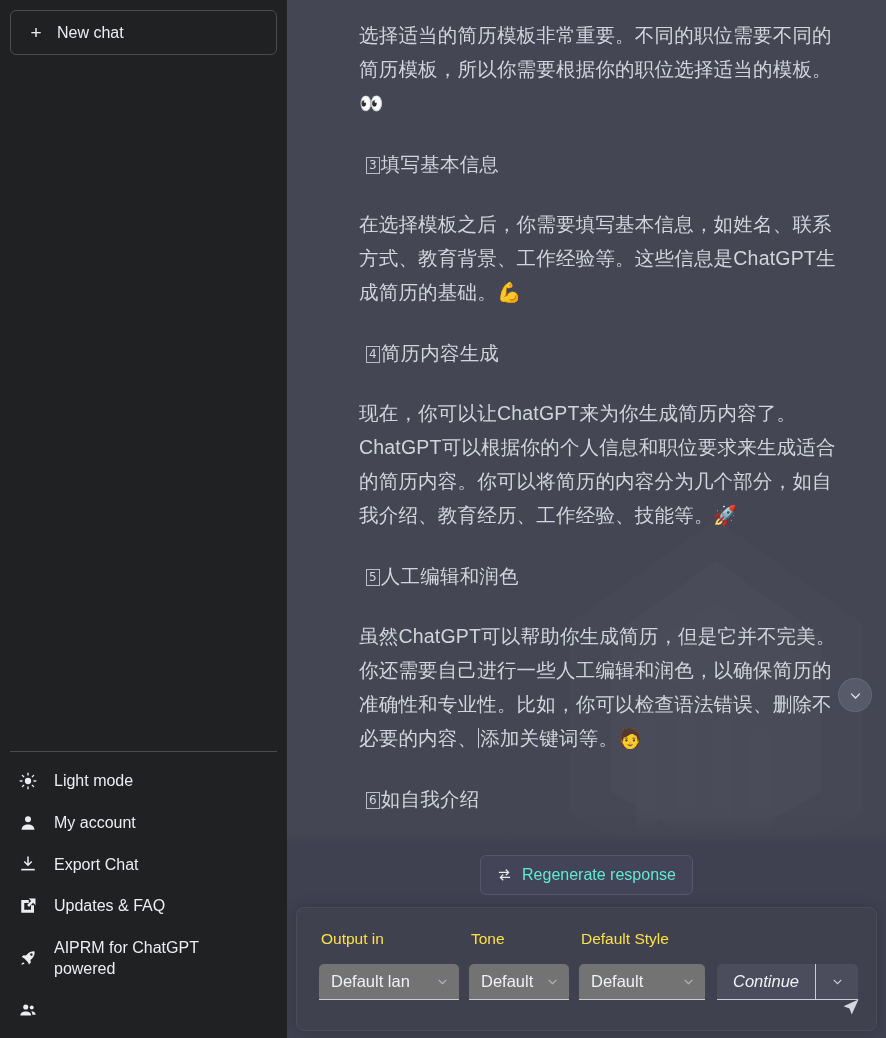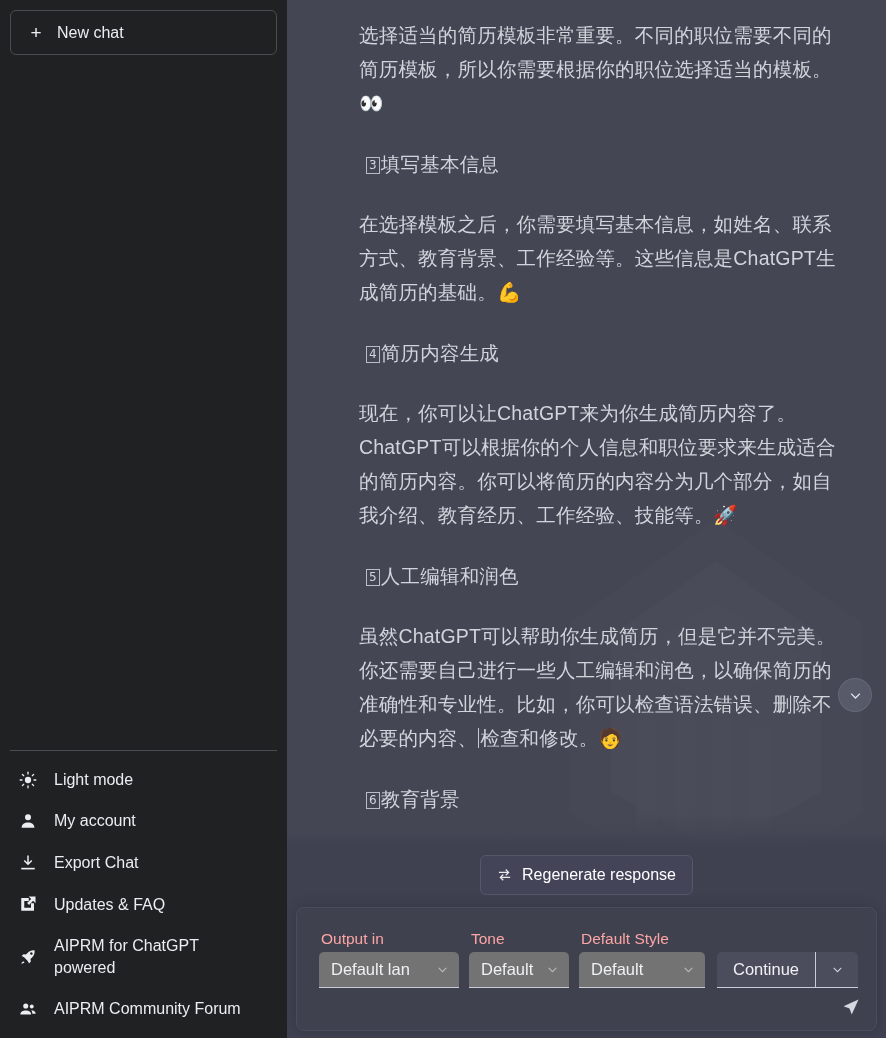--- a/index.html
+++ b/index.html
@@ -155,21 +155,21 @@
   }
   #regen-wrap {
     position: absolute;
     top: 10px; left: 0; right: 0;
     display: flex; justify-content: center;
   }
   #regen-btn {
     display: flex; align-items: center; gap: 10px;
     border: 1px solid #565869;
     background: #434458;
-    color: #ffffff;
+    color: #5eead4;
     border-radius: 6px;
     padding: 10px 16px;
     font-size: 16px;
     cursor: pointer;
   }
   #regen-btn .ico svg { width: 15px; height: 15px; fill: #e8e9ef; display:block; }
 
   #composer {
     position: absolute;
     left: 9px; right: 9px; top: 62px;
@@ -180,23 +180,23 @@
     box-shadow: 0 0 14px rgba(0,0,0,0.18);
   }
   #aiprm-row {
     display: flex;
     align-items: flex-end;
     padding: 22px 14px 0 22px;
     gap: 10px;
   }
   .field { display: flex; flex-direction: column; }
   .field-label {
-    color: #fca5a5;
+    color: #fde047;
     font-size: 15.5px;
-    margin-bottom: 4px;
+    margin-bottom: 16px;
     padding-left: 2px;
   }
   .select {
     height: 36px;
     background: #737373;
     border: none;
     border-bottom: 1px solid #c9ccd6;
     border-radius: 5px 5px 0 0;
     color: #f0f1f5;
     font-size: 16.5px;
@@ -227,20 +227,21 @@
     margin-left: 2px;
     overflow: hidden;
   }
   #continue-btn {
     display:flex; align-items:center; justify-content:center;
     padding: 0 16px;
     color: #f0f1f5;
     font-size: 16.5px;
     cursor: pointer;
     border-right: 1px solid #c9ccd6;
+    font-style: italic;
   }
   #continue-caret {
     width: 42px;
     display:flex; align-items:center; justify-content:center;
     cursor: pointer;
   }
   #continue-caret svg { width: 13px; height: 13px; stroke: #cfd2db; fill:none; stroke-width:2; display:block; }
 
   #send-btn {
     position: absolute;
@@ -328,21 +329,20 @@
 
       <div class="nav-item">
         <span class="ico">
           <svg viewBox="0 0 24 24">
               <circle cx="9" cy="8" r="3.4"></circle>
               <circle cx="17" cy="8.6" r="2.6"></circle>
               <path d="M1.8 19.4c0-3.5 3.1-5.4 7.2-5.4s7.2 1.9 7.2 5.4z"></path>
               <path d="M16.4 13.6c3.4.2 5.8 1.8 5.8 4.6h-4.4c0-1.8-.5-3.3-1.4-4.6z"></path>
             </svg>
         </span>
-        <span class="nav-label">AIPRM Community Forum</span>
       </div>
 
 
     </nav>
   </aside>
 
   <main id="main">
 
     <div id="watermark">
       <svg viewBox="0 0 200 200">
@@ -365,23 +365,23 @@
       <p class="para heading"><span class="keycap">3</span><span>填写基本信息</span></p>
 
       <p class="para"><span>在选择模板之后，你需要填写基本信息，如姓名、联系方式、教育背景、工作经验等。这些信息是ChatGPT生成简历的基础。</span><span class="emoji">💪</span></p>
 
       <p class="para heading"><span class="keycap">4</span><span>简历内容生成</span></p>
 
       <p class="para"><span>现在，你可以让ChatGPT来为你生成简历内容了。ChatGPT可以根据你的个人信息和职位要求来生成适合的简历内容。你可以将简历的内容分为几个部分，如自我介绍、教育经历、工作经验、技能等。</span><span class="emoji">🚀</span></p>
 
       <p class="para heading"><span class="keycap">5</span><span>人工编辑和润色</span></p>
 
-      <p class="para"><span>虽然ChatGPT可以帮助你生成简历，但是它并不完美。你还需要自己进行一些人工编辑和润色，以确保简历的准确性和专业性。比如，你可以检查语法错误、删除不必要的内容、</span><span class="caret"></span><span>检查和修改。</span><span class="emoji">🧑</span></p>
-
-      <p class="para heading"><span class="keycap">6</span><span>教育背景</span></p>
+      <p class="para"><span>虽然ChatGPT可以帮助你生成简历，但是它并不完美。你还需要自己进行一些人工编辑和润色，以确保简历的准确性和专业性。比如，你可以检查语法错误、删除不必要的内容、</span><span class="caret"></span><span>添加关键词等。</span><span class="emoji">🧑</span></p>
+
+      <p class="para heading"><span class="keycap">6</span><span>如自我介绍</span></p>
 
       <p class="para"></p>
 
     </section>
 
     <div id="fade"></div>
 
     <div id="scroll-bottom">
       <svg viewBox="0 0 24 24">
           <polyline points="5,9 12,16 19,9"></polyline>

